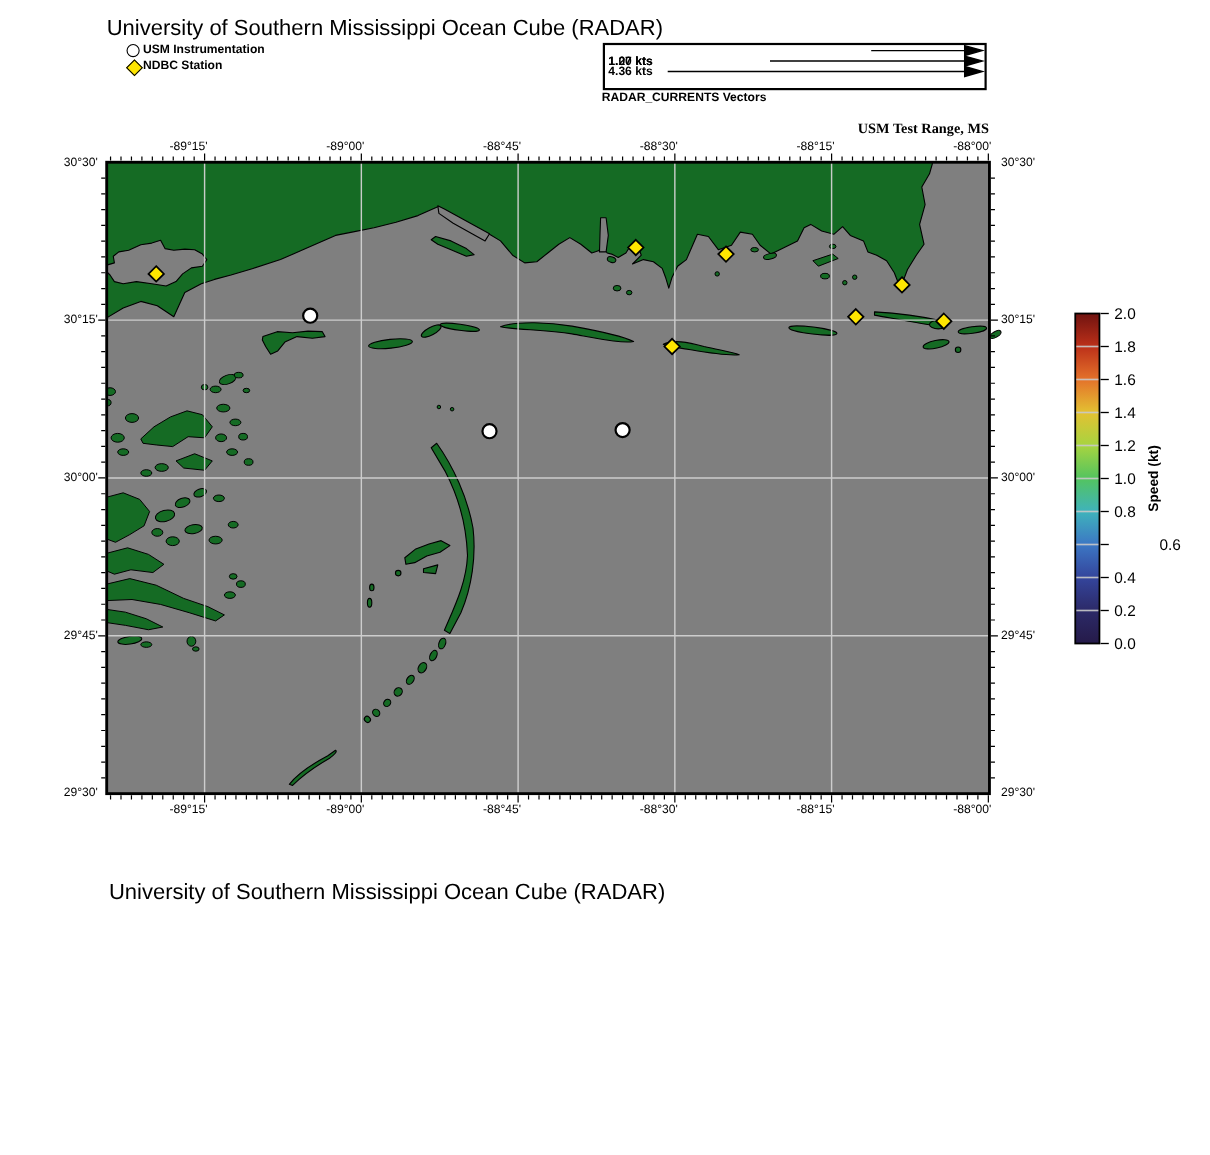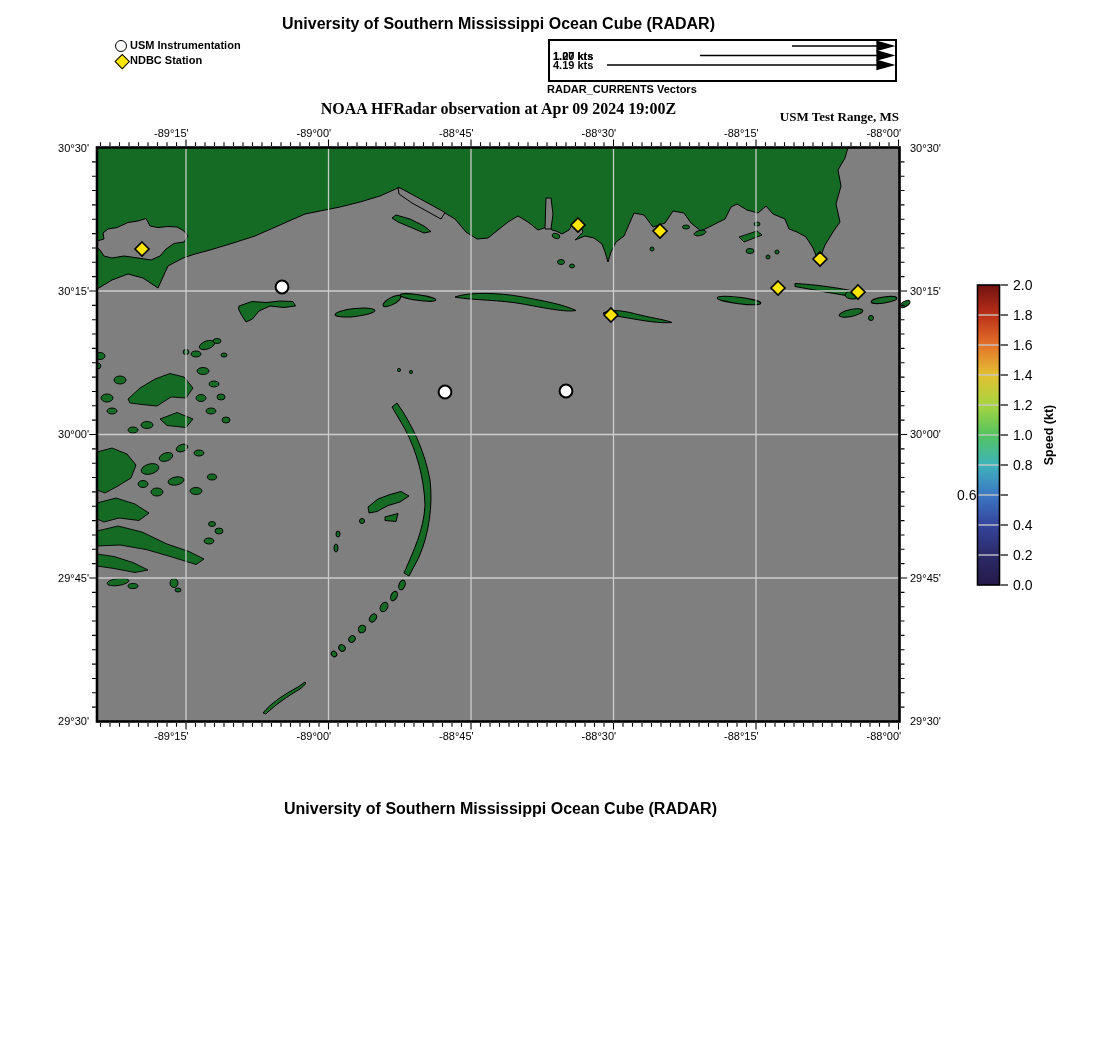--- a/index.html
+++ b/index.html
@@ -1,20 +1,20 @@
 <!DOCTYPE html>
 <html><head>
 <meta charset="utf-8">
 <style>
   html,body{margin:0;padding:0;background:#fff;}
   .canvas{position:relative;width:1100px;height:1050px;background:#fff;overflow:hidden;
           font-family:"Liberation Sans", sans-serif;color:#000;}
   .abs{position:absolute;}
   svg{position:absolute;left:0;top:0;}
-  .title{font-size:16px;font-weight:bold;text-align:center;}
+  .title{font-size:20px;font-weight:normal;}
   .serif-sub{font-family:"Liberation Serif", serif;font-weight:bold;font-size:16px;text-align:center;}
   .serif-range{font-family:"Liberation Serif", serif;font-weight:bold;font-size:13px;text-align:right;}
   .leg-label{font-size:11px;font-weight:bold;line-height:11px;}
   .vec-label{font-size:11px;font-weight:bold;line-height:10px;}
   .vec-caption{font-size:11px;font-weight:bold;}
   .ticklab{font-size:11px;line-height:12px;}
   .lon{width:64px;margin-left:-32px;text-align:left;}
   .lat-l{width:60px;text-align:right;}
   .lat-r{width:60px;text-align:left;}
   .cb-lab{font-size:14px;line-height:12px;}
@@ -256,24 +256,23 @@
   <div class="abs title" style="left:97px;top:15px;width:803px;">University of Southern Mississippi Ocean Cube (RADAR)</div>
 
   <div class="abs leg-circle" style="left:115px;top:40px;"></div>
   <div class="abs leg-label" style="left:130px;top:40px;">USM Instrumentation</div>
   <div class="abs leg-diamond" style="left:116.5px;top:56px;background:#ffe600;"></div>
   <div class="abs leg-label" style="left:130px;top:55px;">NDBC Station</div>
 
   <div class="abs" style="left:547.5px;top:38.5px;width:345px;height:39px;border:2px solid #000;"></div>
   <div class="abs vec-label" style="left:553px;top:41px;margin-top:10px;">1.00 kts</div>
   <div class="abs vec-label" style="left:553px;top:50.5px;">1.27 kts</div>
-  <div class="abs vec-label" style="left:553px;top:60px;">4.19 kts</div>
+  <div class="abs vec-label" style="left:553px;top:60px;">4.36 kts</div>
   <div class="abs vec-caption" style="left:547px;top:83px;">RADAR_CURRENTS Vectors</div>
 
-  <div class="abs serif-sub" style="left:97px;top:100px;width:803px;">NOAA HFRadar observation at Apr 09 2024 19:00Z</div>
   <div class="abs serif-range" style="left:699px;top:98px;width:200px;margin-top:11px;">USM Test Range, MS</div>
 
   <div class="abs ticklab lon" style="left:186px;top:127px;">-89°15'</div>
   <div class="abs ticklab lon" style="left:328.5px;top:127px;">-89°00'</div>
   <div class="abs ticklab lon" style="left:471px;top:127px;">-88°45'</div>
   <div class="abs ticklab lon" style="left:613.5px;top:127px;">-88°30'</div>
   <div class="abs ticklab lon" style="left:756px;top:127px;">-88°15'</div>
   <div class="abs ticklab lon" style="left:898.5px;top:127px;">-88°00'</div>
 
   <div class="abs ticklab lon" style="left:186px;top:730px;">-89°15'</div>
@@ -295,20 +294,20 @@
   <div class="abs ticklab lat-r" style="left:910px;top:571.5px;">29°45'</div>
   <div class="abs ticklab lat-r" style="left:910px;top:715px;">29°30'</div>
 
   <div class="abs cb-lab" style="left:1013px;top:279px;">2.0</div>
   <div class="abs cb-lab" style="left:1013px;top:309px;">1.8</div>
   <div class="abs cb-lab" style="left:1013px;top:339px;">1.6</div>
   <div class="abs cb-lab" style="left:1013px;top:369px;">1.4</div>
   <div class="abs cb-lab" style="left:1013px;top:399px;">1.2</div>
   <div class="abs cb-lab" style="left:1013px;top:429px;">1.0</div>
   <div class="abs cb-lab" style="left:1013px;top:459px;">0.8</div>
-  <div class="abs cb-lab" style="left:957px;top:489px;">0.6</div>
+  <div class="abs cb-lab" style="left:1054px;top:489px;">0.6</div>
   <div class="abs cb-lab" style="left:1013px;top:519px;">0.4</div>
   <div class="abs cb-lab" style="left:1013px;top:549px;">0.2</div>
   <div class="abs cb-lab" style="left:1013px;top:579px;">0.0</div>
   <div class="abs cb-title" style="left:959px;top:428px;width:180px;height:14px;">Speed (kt)</div>
 
   <div class="abs title" style="left:99px;top:800px;width:803px;">University of Southern Mississippi Ocean Cube (RADAR)</div>
 </div>
 
 </body></html>

